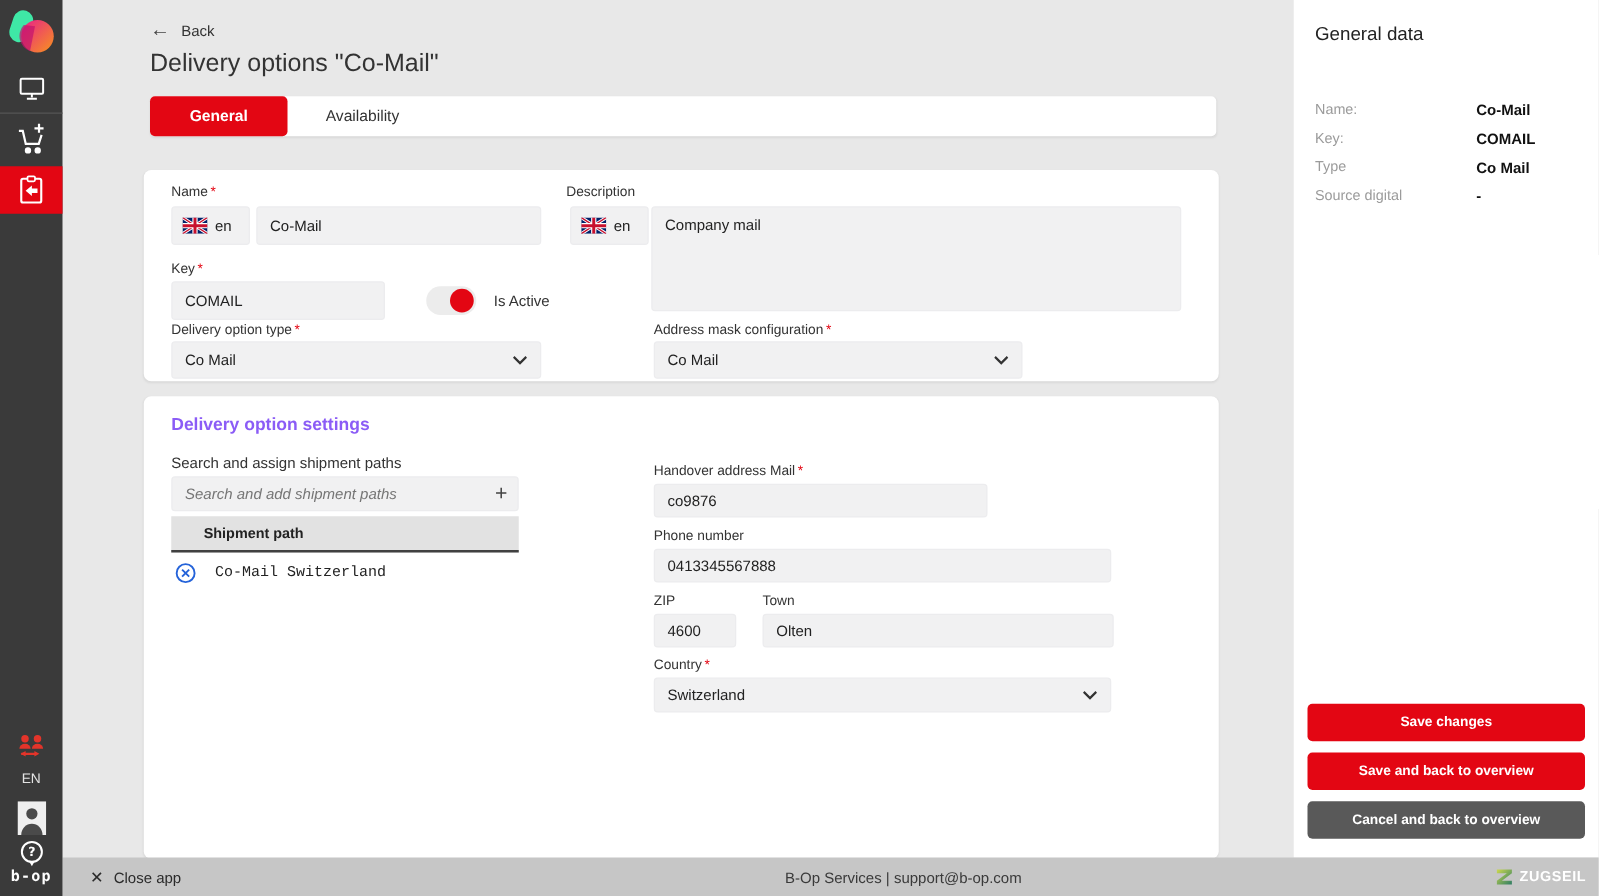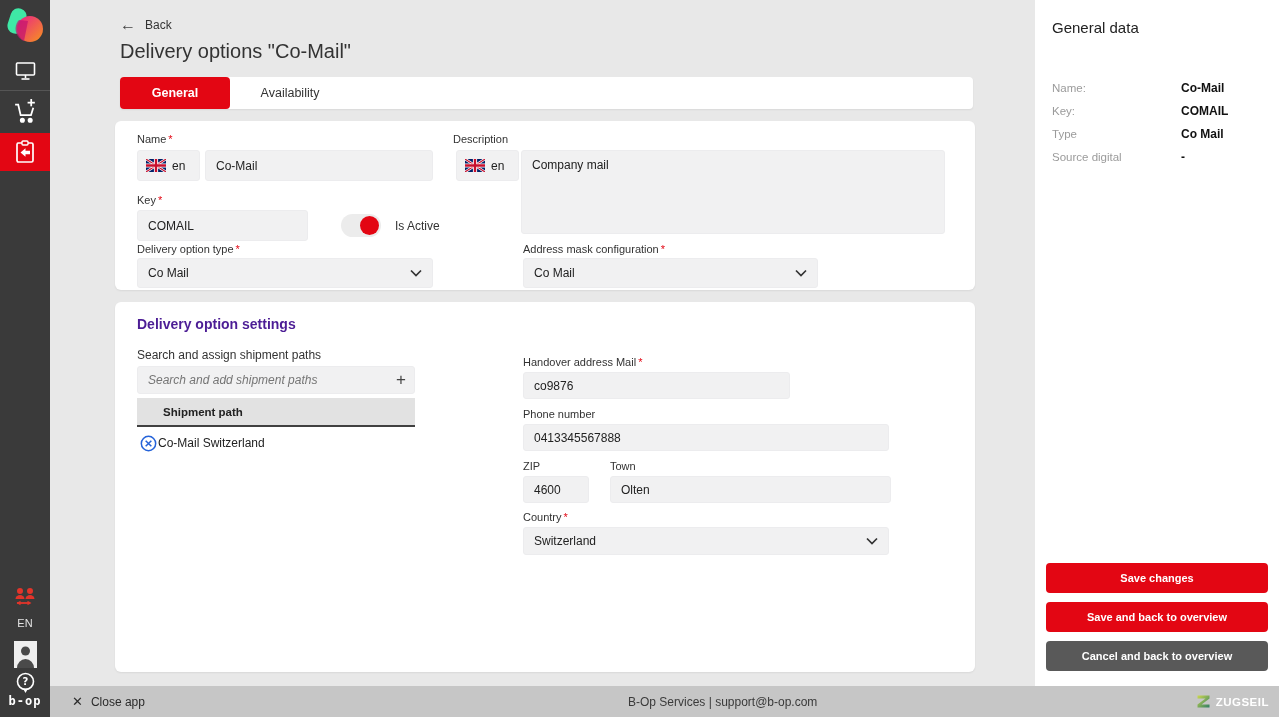--- a/index.html
+++ b/index.html
@@ -32,45 +32,45 @@
   .back .arrow { font-size:16px; line-height:1; color:#444; }
   .page-title { position:absolute; left:70px; top:40px; font-size:20px; font-weight:500; color:#333; }
 
   
   .tabbar { position:absolute; left:70px; top:77px; width:853px; height:32px; background:#fff; border-radius:4px; box-shadow:0 1px 2px rgba(0,0,0,.07); }
   .tab { position:absolute; top:0; height:32px; width:110px; display:flex; align-items:center; justify-content:center; font-size:12.5px; cursor:pointer; }
   .tab.active { left:0; background:#e30613; color:#fff; font-weight:bold; border-radius:4px; }
   .tab.inactive { left:115px; color:#333; }
 
   
-  .card { position:absolute; left:65px; width:860px; background:#fff; border-radius:6px; box-shadow:0 1px 2px rgba(0,0,0,.07); }
+  .card { position:absolute; left:65px; width:860px; background:#fff; border-radius:6px; box-shadow:0 1px 2px rgba(0,0,0,.07);margin-top:15px; }
   .card1 { top:121px; height:169px; }
   .card2 { top:302px; height:370px; }
 
   .flabel { position:absolute; font-size:11px; color:#333; }
   .req { color:#e30613; margin-left:2px; }
   .input, .langbox, .selectbox, .txtarea {
     position:absolute; background:#f1f1f2; border:1px solid #ececee; border-radius:3px;
     font-size:12px; color:#222; font-family:"Liberation Sans","DejaVu Sans",sans-serif;
   }
   .input { padding:0 10px; outline:none; }
   .langbox { display:flex; align-items:center; gap:6px; padding:0 8px; cursor:pointer; }
   .selectbox { display:flex; align-items:center; justify-content:space-between; padding:0 10px; cursor:pointer; }
   .txtarea { padding:7px 10px; resize:none; outline:none; }
 
   .toggle { position:absolute; width:40px; height:23px; background:#ececec; border-radius:12px; cursor:pointer; }
   .toggle .knob { position:absolute; right:2px; top:2px; width:19px; height:19px; border-radius:50%; background:#e30613; }
 
-  .card2-title { position:absolute; left:22px; top:14px; font-size:14px; font-weight:bold; color:#4c1d95; }
+  .card2-title { position:absolute; left:22px; top:14px; font-size:14px; font-weight:bold; color:#8b5cf6; }
   .assign-label { position:absolute; left:22px; top:46px; font-size:12px; color:#333; }
   .searchbox { position:absolute; left:22px; top:64px; width:278px; height:28px; background:#f1f1f2; border:1px solid #ececee; border-radius:3px; display:flex; align-items:center; }
   .searchbox input { flex:1; border:none; background:transparent; outline:none; font-style:italic; font-size:12px; color:#777; padding:0 10px; font-family:"Liberation Sans","DejaVu Sans",sans-serif;}
   .searchbox .plus { width:26px; text-align:center; font-size:17px; color:#444; cursor:pointer; line-height:26px; }
   .pathtable-header { position:absolute; left:22px; top:96px; width:278px; height:29px; background:#e2e2e2; border-bottom:2px solid #404040; display:flex; align-items:center; padding-left:26px; font-size:11.5px; font-weight:bold; color:#222; }
-  .pathrow { position:absolute; left:22px; top:127px; width:278px; height:28px; display:flex; align-items:center; gap:1px; padding-left:3px; font-size:12px; color:#222; }
+  .pathrow { position:absolute; left:22px; top:127px; width:278px; height:28px; display:flex; align-items:center; gap:15px; padding-left:3px; font-size:12px; color:#222;font-family:Liberation Mono, monospace; }
   .pathrow .removeicon { width:17px; height:17px; cursor:pointer; }
 
   
   .rp-title { position:absolute; left:17px; top:19px; font-size:15px; font-weight:500; color:#222; }
   .rp-rows { position:absolute; left:17px; top:76px; width:212px; }
   .rp-row { display:flex; height:23px; align-items:center; }
   .rp-row .lbl { width:129px; font-size:11.5px; color:#9b9b9b; }
   .rp-row .val { font-size:12px; font-weight:bold; color:#111; }
   .rp-btn { position:absolute; left:11px; width:222px; height:30px; border:none; border-radius:4px; color:#fff; font-size:11px; font-weight:bold; cursor:pointer; font-family:"Liberation Sans","DejaVu Sans",sans-serif; }
   .rp-btn.red { background:#e30613; }

